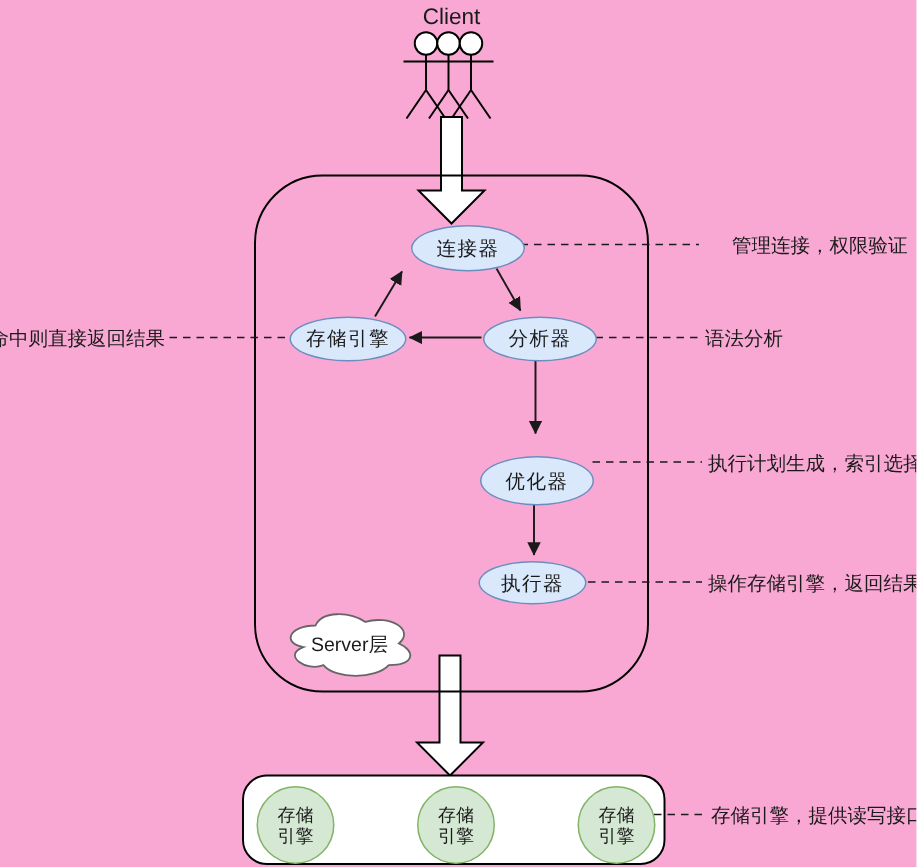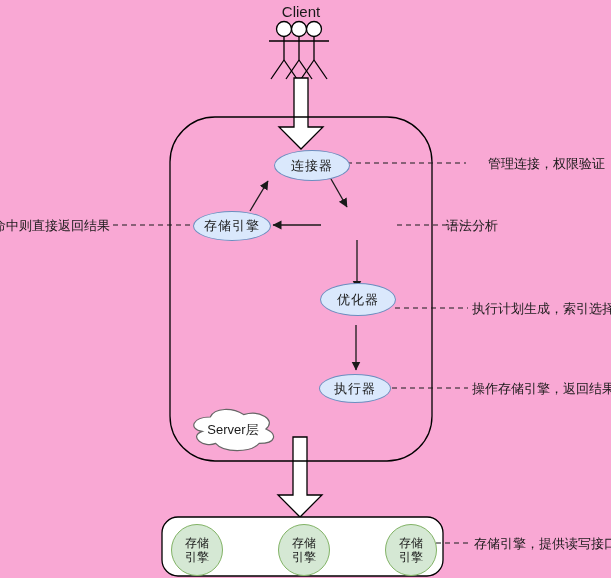--- a/index.html
+++ b/index.html
@@ -13,26 +13,26 @@
   .client-label { left:270px; top:3px; width:62px; text-align:center; font-size:15px; }
   .node {
     position:absolute; border-radius:50%;
     background:var(--node-fill,#dae8fc); border:1px solid var(--node-border,#6c8ebf);
     display:flex; align-items:center; justify-content:center;
     font-size:13px; letter-spacing:1px;
   }
   .node-connector  { left:274px; top:150px; width:74px; height:29px;text-align:right; }
   .node-query-cache{ left:193px; top:211px; width:76px; height:28px; }
   .node-analyzer   { left:322px; top:211px; width:74px; height:28px; }
-  .node-optimizer  { left:320px; top:283px; width:74px; height:31px;text-align:right; }
+  .node-optimizer  { left:320px; top:304px; width:74px; height:31px;text-align:right; }
   .node-executor   { left:319px; top:374px; width:70px; height:27px; }
   .ann { position:absolute; font-size:13px; white-space:nowrap; }
   .ann-connector  { left:460px; top:155px;margin-left:28px; }
   .ann-query-cache{ right:501px; top:217px; }
-  .ann-analyzer   { left:446px; top:217px; }
+  .ann-analyzer   { left:470px; top:217px; }
   .ann-optimizer  { left:472px; top:300px; }
   .ann-executor   { left:472px; top:380px; }
   .ann-storage    { left:474px; top:535px; }
   .cloud-label { left:190px; top:421px; width:86px; text-align:center; font-size:13px; }
   .engine {
     position:absolute; width:50px; height:50px; border-radius:50%;
     background:var(--engine-fill,#d5e8d4); border:1px solid var(--engine-border,#82b366);
     display:flex; flex-direction:column; align-items:center; justify-content:center;
     font-size:12px; line-height:1.2; top:524px;
   }
@@ -93,20 +93,21 @@
       <line x1="395" y1="308" x2="468" y2="308"></line>
       <line x1="392" y1="388" x2="468" y2="388"></line>
       <line x1="436" y1="543" x2="471" y2="543"></line>
     </g>
   </svg>
 
   <div class="label client-label">Client</div>
 
   <div class="node node-connector">连接器</div>
   <div class="node node-query-cache">存储引擎</div>
+  <div class="node node-analyzer">分析器</div>
   <div class="node node-optimizer">优化器</div>
   <div class="node node-executor">执行器</div>
 
   <div class="ann ann-connector">管理连接，权限验证</div>
   <div class="ann ann-query-cache">命中则直接返回结果</div>
   <div class="ann ann-analyzer">语法分析</div>
   <div class="ann ann-optimizer">执行计划生成，索引选择</div>
   <div class="ann ann-executor">操作存储引擎，返回结果</div>
   <div class="ann ann-storage">存储引擎，提供读写接口</div>
 

